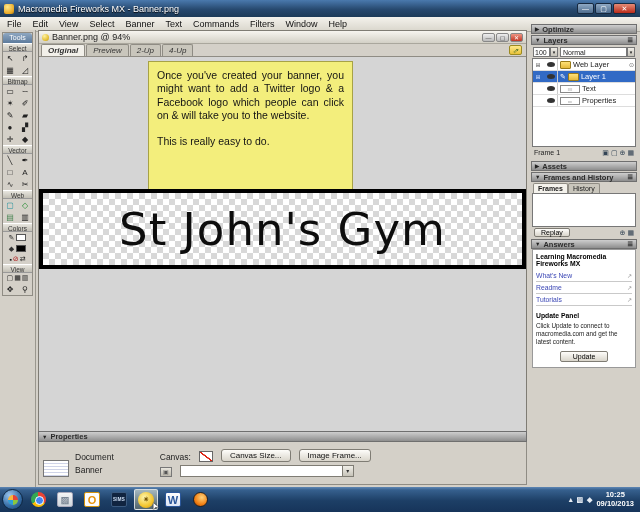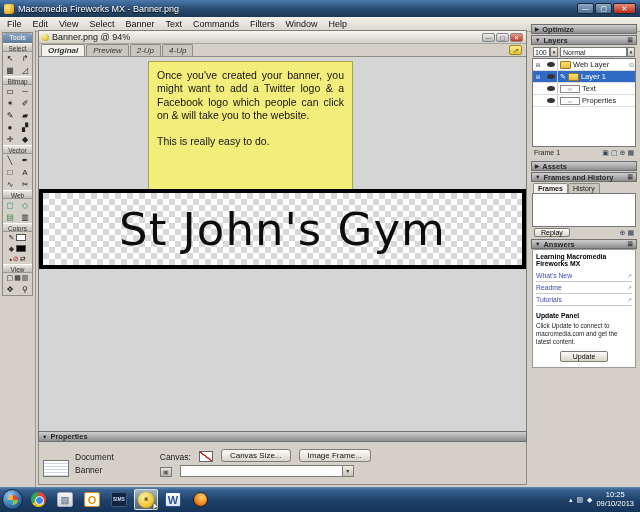--- a/index.html
+++ b/index.html
@@ -129,21 +129,21 @@
   .chrome { width:15px; height:15px; border-radius:50%; background:conic-gradient(#ea4335 0 33%, #fbbc05 0 66%, #34a853 0); position:relative; }
   .chrome::after { content:""; position:absolute; left:4px; top:4px; width:7px; height:7px; border-radius:50%; background:#4285f4; border:1px solid #fff; }
   .tile { width:16px; height:15px; border-radius:2px; font-weight:bold; display:flex; align-items:center; justify-content:center; }
   .photo { background:linear-gradient(#f5f5f5,#cfd6dd); color:#7a8694; font-size:9px; border:1px solid #aab; }
   .outlook { background:#fdfdfd; border:1px solid #d2920e; color:#e8930c; font-size:11px; }
   .sims { background:#102440; border:1px solid #3a5a80; color:#cfe0f5; font-size:4.5px; letter-spacing:.3px; }
   .fwball { width:16px; height:16px; border-radius:50%; background:radial-gradient(circle at 40% 35%, #fff7b0, #f5d built); background:radial-gradient(circle at 40% 35%, #fff7b0, #f2c52e 60%, #c98f12); display:flex; align-items:center; justify-content:center; color:#7a5a08; font-size:8px; }
   .word { background:linear-gradient(#fdfdfd,#dde6f5); border:1px solid #2b579a; color:#2b579a; font-size:11px; }
   .ffox { width:15px; height:15px; border-radius:50%; background:radial-gradient(circle at 60% 35%, #ffd27a, #f07f13 60%, #a33b05); border:1px solid #222; }
   .cursor { position:absolute; right:-2px; bottom:-2px; font-size:9px; color:#fff; text-shadow:0 0 1px #000, 0 0 1px #000; transform:rotate(-115deg); }
-  .tray { margin-left:auto; display:flex; align-items:center; gap:4px; color:#e8eef5; font-size:7px; }
+  .tray { margin-left:auto; display:flex; align-items:center; gap:4px; color:#e8eef5; font-size:7px;font-weight:bold; }
   .clock { text-align:center; line-height:1.15; font-size:7.5px; color:#fff; margin-right:4px; }
 </style>
 </head>
 <body>
 
 <div id="app">
 
   <div class="titlebar">
     <span class="appicon"></span>
     <span class="title">Macromedia Fireworks MX - Banner.png</span>

